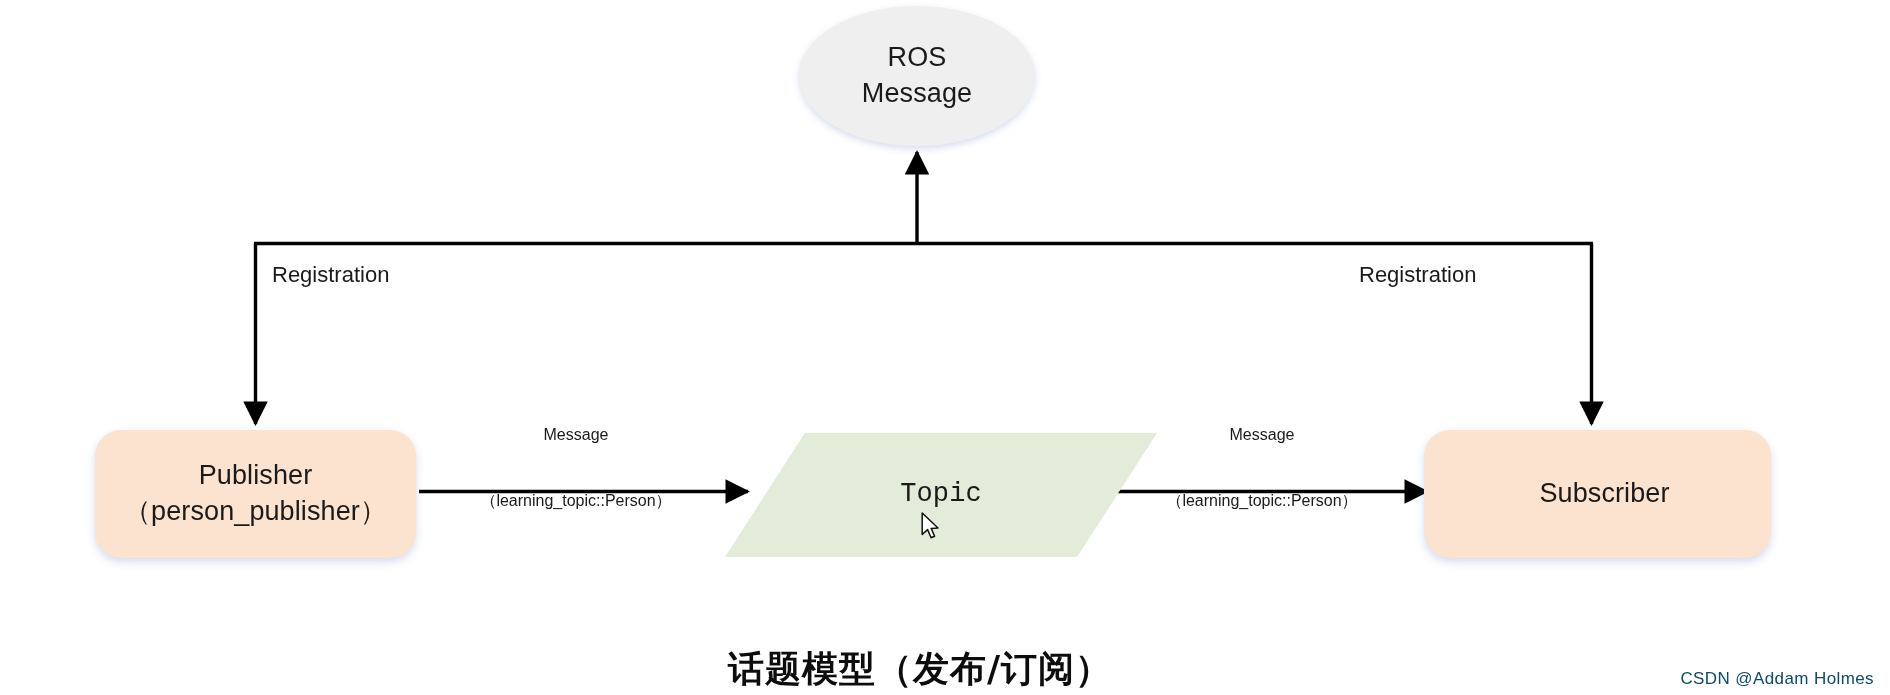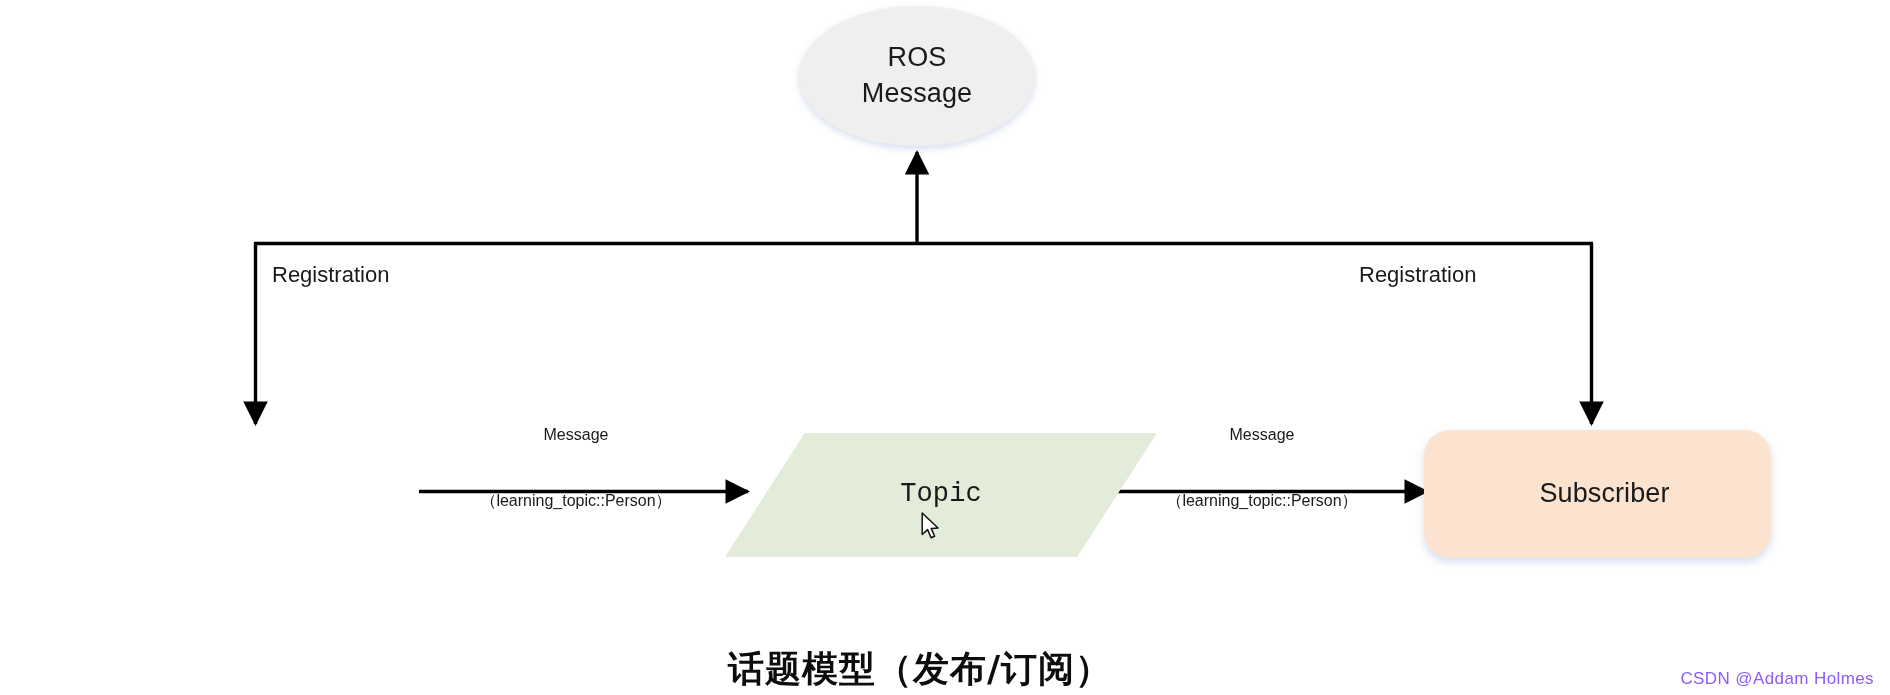--- a/index.html
+++ b/index.html
@@ -133,21 +133,21 @@
     letter-spacing: 1px;
     font-family: "DejaVu Sans", "Liberation Sans", sans-serif;
   }
 
   
   #watermark {
     position: absolute;
     right: 16px;
     bottom: 6px;
     font-size: 17px;
-    color: #8b5cf6;
+    color: #0c4a6e;
     letter-spacing: 0.4px;
     font-family: "Liberation Sans", sans-serif;
   }
 
   
   #mouse-cursor {
     position: absolute;
     left: 921px;
     top: 512px;
     width: 22px;
@@ -193,20 +193,26 @@
   </svg>
 
   <div id="ros-master">
     <div class="ellipse-body"></div>
     <div class="node-label">
       <span>ROS</span>
       <span>Message</span>
     </div>
   </div>
 
+  <div id="publisher-node" class="proc-box">
+    <div class="node-label">
+      <span>Publisher</span>
+      <span>（person_publisher）</span>
+    </div>
+  </div>
 
   <div id="topic-node">
     <div class="para-body"></div>
     <div class="node-label">
       <span>Topic</span>
     </div>
   </div>
 
   <div id="subscriber-node" class="proc-box">
     <div class="node-label">

